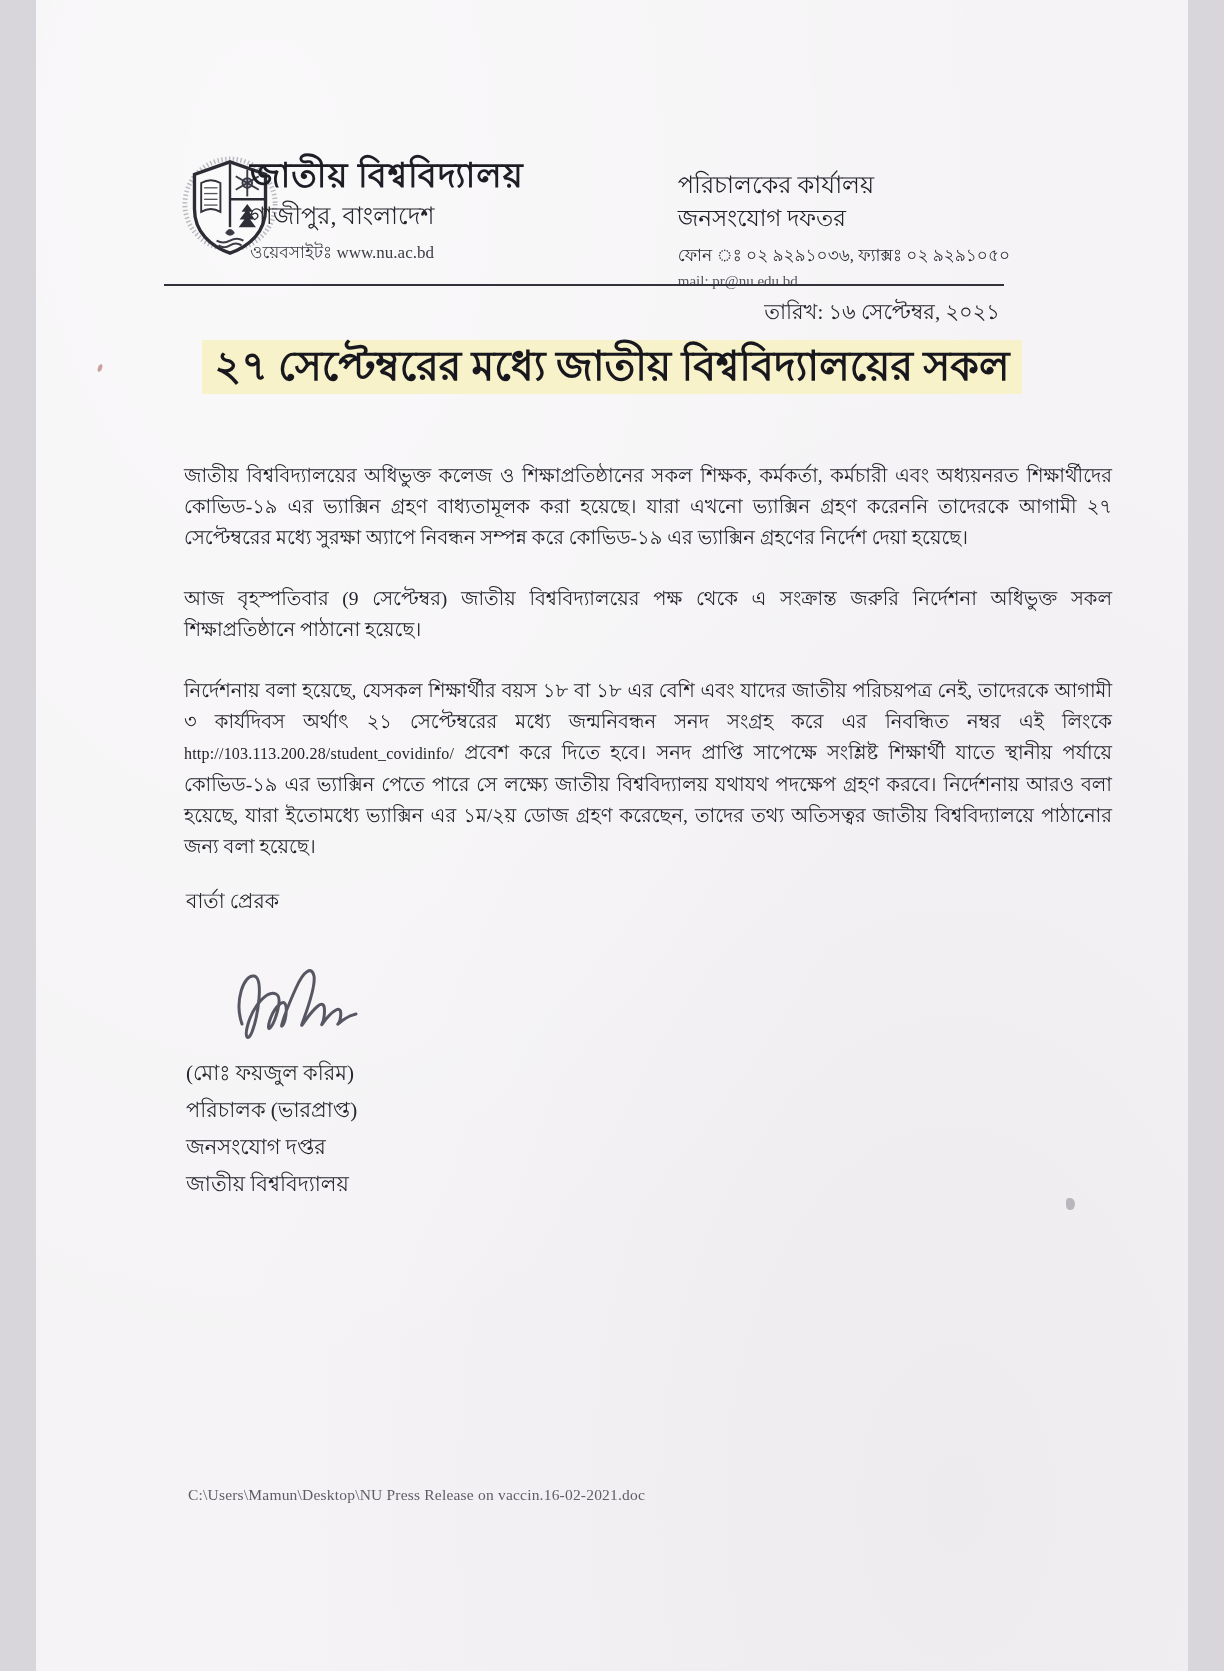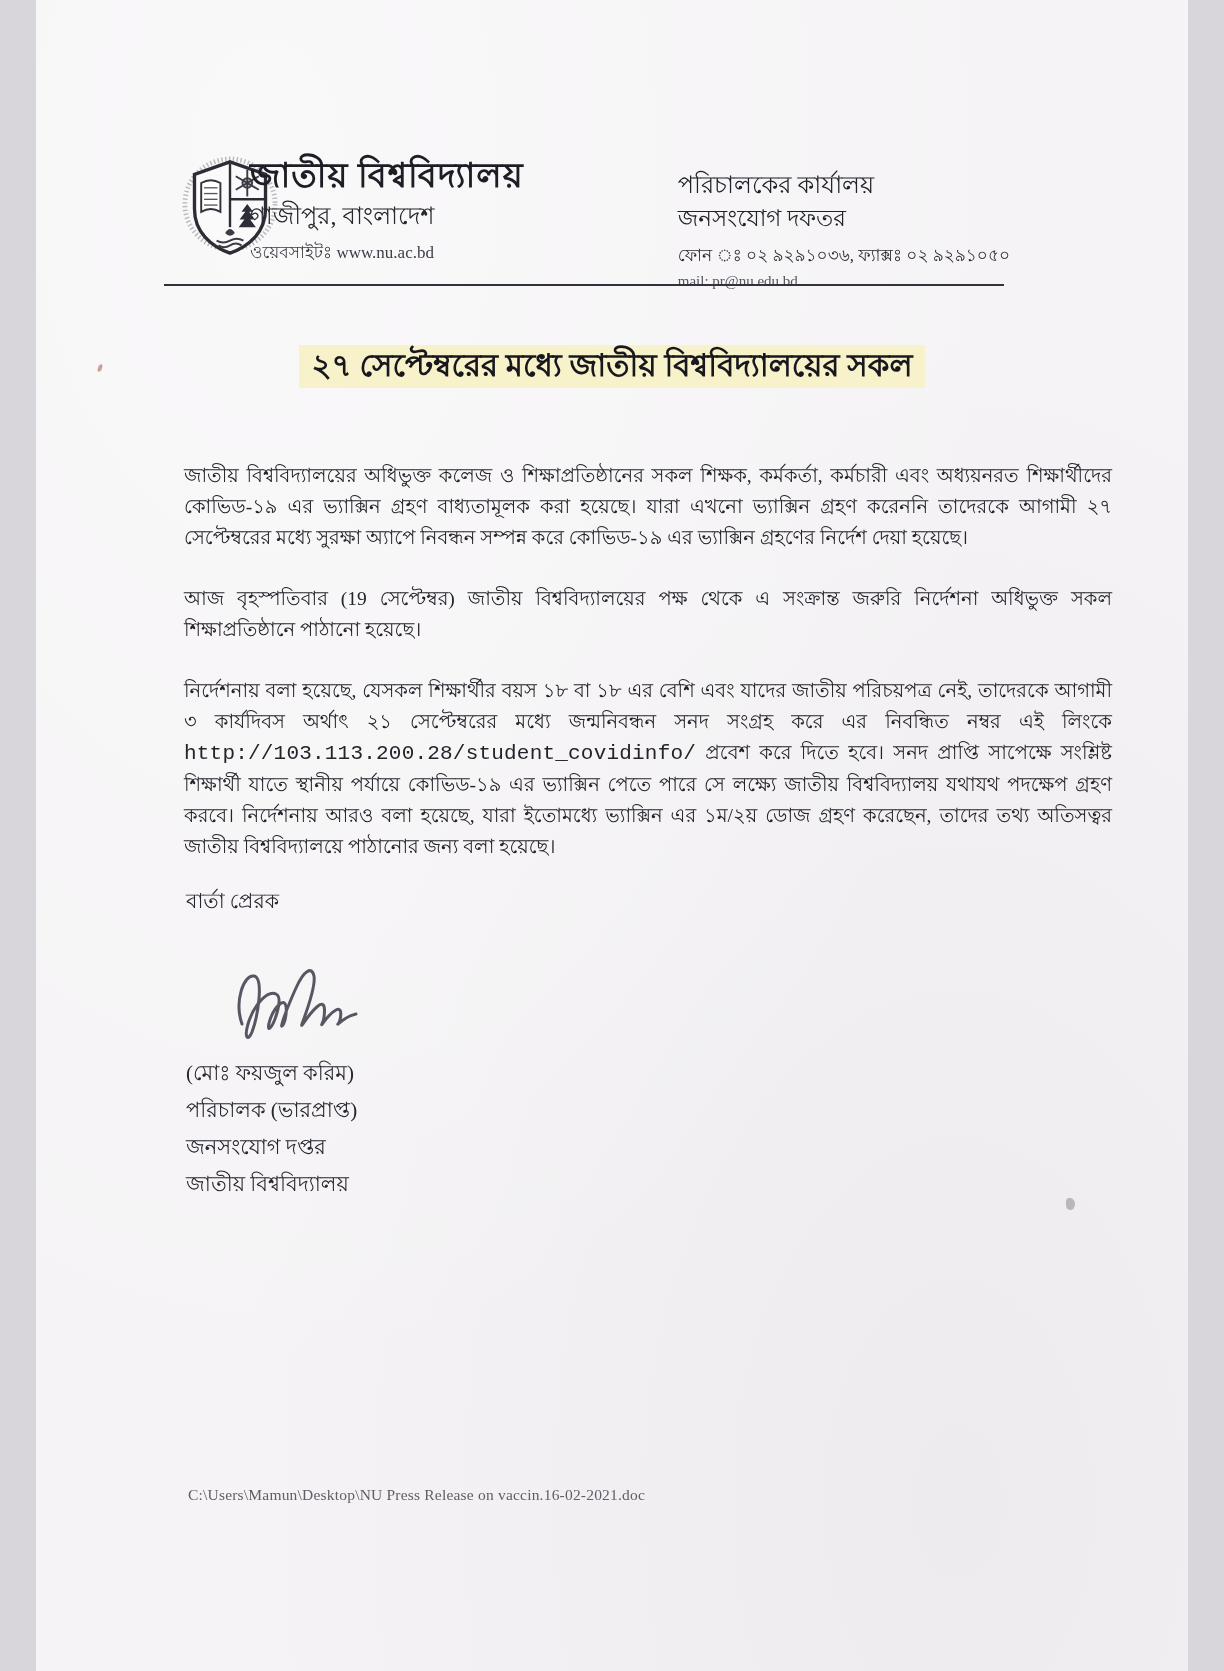--- a/index.html
+++ b/index.html
@@ -23,27 +23,27 @@
   .uni-web{font-size:17px;color:#3c3c46;margin-top:7px;}
   .office-block{position:absolute;right:178px;top:170px;text-align:left;}
   .office-l1{font-size:24px;color:#22222a;line-height:31px;}
   .office-l2{font-size:23px;color:#22222a;line-height:30px;margin-top:3px;}
   .office-phone{font-size:17px;color:#2c2c35;margin-top:8px;}
   .office-mail{font-size:15px;color:#54545e;margin-top:3px;font-family:"Liberation Serif",serif;}
   .hdr-rule{position:absolute;left:128px;top:284px;width:840px;height:2px;background:#32323a;}
   .date-line{position:absolute;right:188px;top:296px;font-size:21px;color:#26262e;}
   
   .title-block{position:absolute;left:0;right:0;top:340px;text-align:center;
-    font-size:31px;font-weight:700;color:#17171d;line-height:52px;}
+    font-size:41px;font-weight:700;color:#17171d;line-height:52px;}
   .title-block .hl{background:#f7f2c9;padding:3px 12px 5px;box-decoration-break:clone;}
   
   .body-block{position:absolute;left:148px;top:460px;width:928px;
     font-size:19.5px;line-height:31px;text-align:justify;color:#23232b;}
   .body-block p{margin:0 0 30px 0;}
-  .latin-link{font-family:Liberation Mono, monospace;font-size:21px;letter-spacing:.2px;}
+  .latin-link{font-family:Liberation Serif, serif;font-size:16px;letter-spacing:.2px;}
   
   .sig-block{position:absolute;left:150px;top:886px;font-size:20.5px;color:#26262e;}
   .sig-label{font-size:20.5px;}
   .sig-scribble{margin:26px 0 4px 38px;width:170px;height:100px;}
   .sig-lines{line-height:37px;font-size:21px;}
   
   .footer-path{position:absolute;left:152px;top:1486px;font-size:15.5px;
     color:#5e5e68;font-family:"Liberation Serif",serif;letter-spacing:.2px;}
   
   .speck-red{position:absolute;left:62px;top:364px;width:4px;height:8px;
@@ -95,28 +95,29 @@
 
   <div class="office-block">
     <div class="office-l1">পরিচালকের কার্যালয়</div>
     <div class="office-l2">জনসংযোগ দফতর</div>
     <div class="office-phone">ফোন ঃ ০২ ৯২৯১০৩৬, ফ্যাক্সঃ ০২ ৯২৯১০৫০</div>
     <div class="office-mail">mail: pr@nu.edu.bd</div>
   </div>
 
   <div class="hdr-rule"></div>
 
+  <div class="date-line">তারিখ:  ১৬ সেপ্টেম্বর, ২০২১</div>
 
   <div class="title-block">
     <div><span class="hl">২৭ সেপ্টেম্বরের মধ্যে জাতীয় বিশ্ববিদ্যালয়ের সকল</span></div>
   </div>
 
   <div class="body-block">
     <p>জাতীয় বিশ্ববিদ্যালয়ের অধিভুক্ত কলেজ ও শিক্ষাপ্রতিষ্ঠানের সকল শিক্ষক, কর্মকর্তা, কর্মচারী এবং অধ্যয়নরত শিক্ষার্থীদের কোভিড-১৯ এর ভ্যাক্সিন গ্রহণ বাধ্যতামূলক করা হয়েছে। যারা এখনো ভ্যাক্সিন গ্রহণ করেননি তাদেরকে আগামী ২৭ সেপ্টেম্বরের মধ্যে সুরক্ষা অ্যাপে নিবন্ধন সম্পন্ন করে কোভিড-১৯ এর ভ্যাক্সিন গ্রহণের নির্দেশ দেয়া হয়েছে।</p>
-    <p>আজ বৃহস্পতিবার (19 সেপ্টেম্বর) জাতীয় বিশ্ববিদ্যালয়ের পক্ষ থেকে এ সংক্রান্ত জরুরি নির্দেশনা অধিভুক্ত সকল শিক্ষাপ্রতিষ্ঠানে পাঠানো হয়েছে।</p>
+    <p>আজ বৃহস্পতিবার (9 সেপ্টেম্বর) জাতীয় বিশ্ববিদ্যালয়ের পক্ষ থেকে এ সংক্রান্ত জরুরি নির্দেশনা অধিভুক্ত সকল শিক্ষাপ্রতিষ্ঠানে পাঠানো হয়েছে।</p>
     <p><span>নির্দেশনায় বলা হয়েছে,  যেসকল শিক্ষার্থীর বয়স ১৮ বা ১৮ এর বেশি এবং যাদের জাতীয় পরিচয়পত্র নেই, তাদেরকে আগামী ৩ কার্যদিবস   অর্থাৎ ২১ সেপ্টেম্বরের মধ্যে জন্মনিবন্ধন সনদ সংগ্রহ করে এর নিবন্ধিত নম্বর এই লিংকে </span><span class="latin-link">http://103.113.200.28/student_covidinfo/</span><span> প্রবেশ করে দিতে হবে। সনদ প্রাপ্তি সাপেক্ষে সংশ্লিষ্ট শিক্ষার্থী যাতে স্থানীয় পর্যায়ে কোভিড-১৯ এর ভ্যাক্সিন পেতে পারে সে লক্ষ্যে জাতীয় বিশ্ববিদ্যালয় যথাযথ পদক্ষেপ গ্রহণ করবে। নির্দেশনায় আরও বলা হয়েছে, যারা ইতোমধ্যে ভ্যাক্সিন এর ১ম/২য় ডোজ গ্রহণ করেছেন, তাদের তথ্য অতিসত্বর জাতীয় বিশ্ববিদ্যালয়ে পাঠানোর জন্য বলা হয়েছে।</span></p>
   </div>
 
   <div class="sig-block">
     <div class="sig-label">বার্তা প্রেরক</div>
     <svg class="sig-scribble" viewBox="0 0 170 100">
       <path d="M18 78 C10 55 20 28 30 30 C40 32 34 70 28 86 C24 96 20 92 24 78
                C30 58 44 44 52 48 C60 52 50 78 46 82 C42 86 46 66 56 58
                C66 50 62 78 58 80 C56 82 62 64 72 42 C80 24 88 20 90 30
                C92 42 80 72 78 78 C76 84 84 68 94 60 C104 52 100 74 98 78

